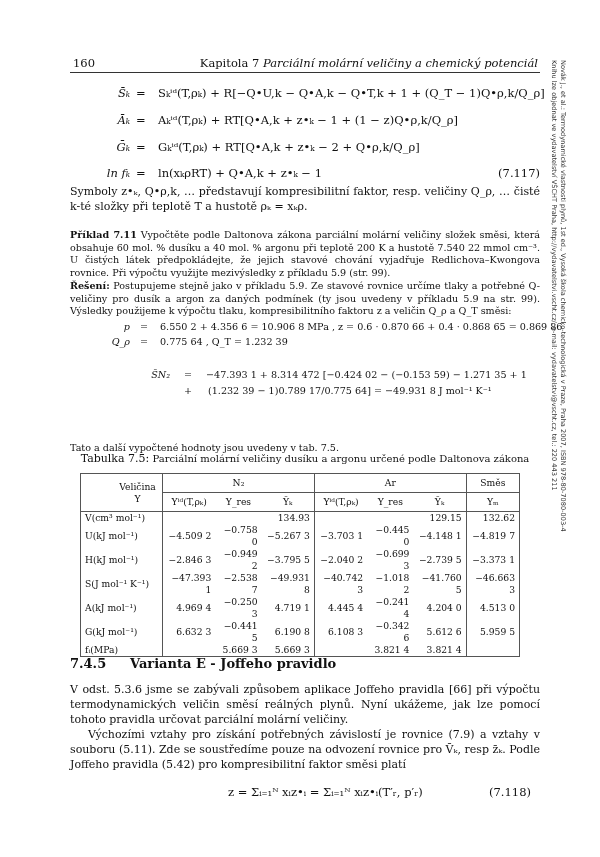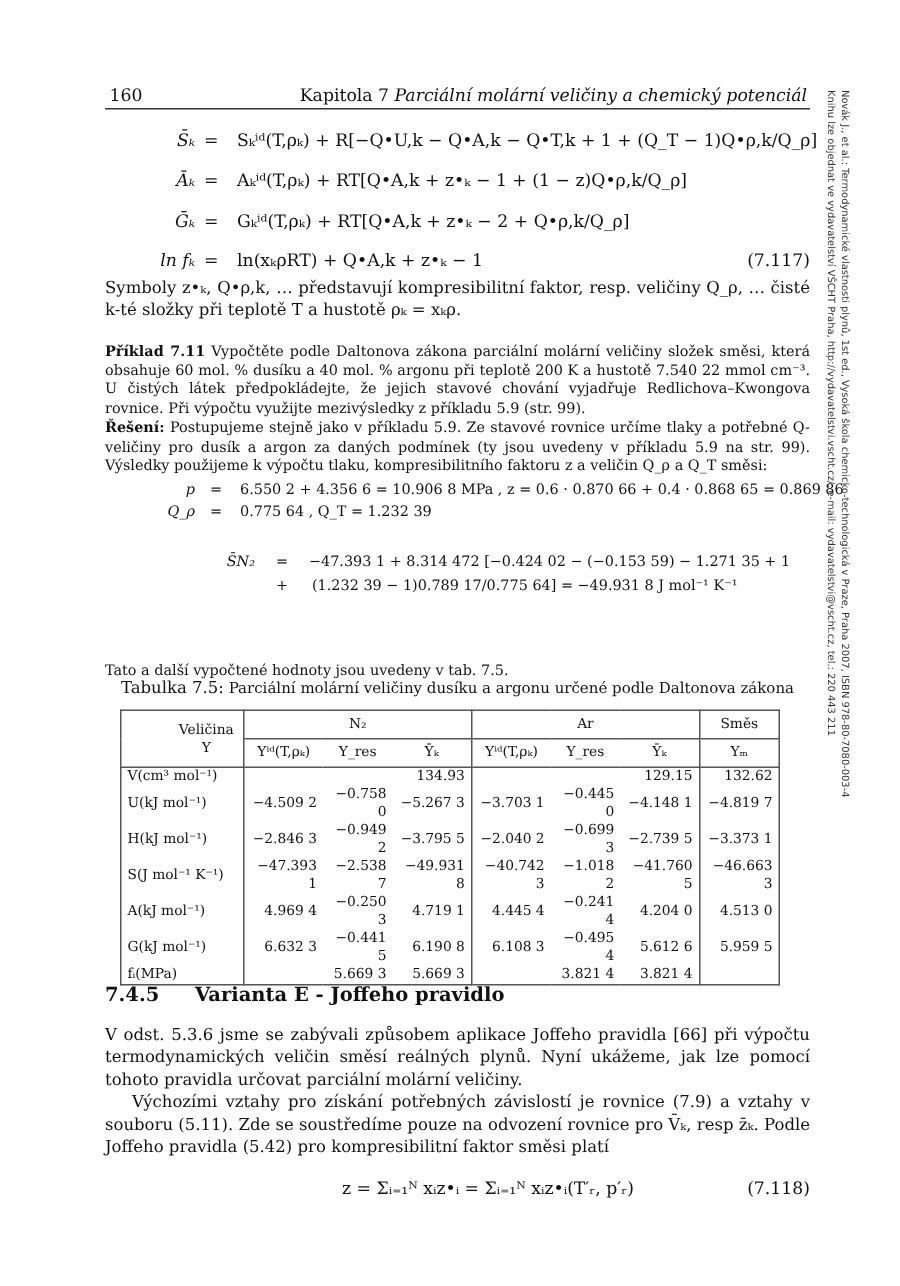--- a/index.html
+++ b/index.html
@@ -176,21 +176,21 @@
       <td class="num">−0.241 4</td>
       <td class="num vr">4.204 0</td>
       <td class="num vr">4.513 0</td>
     </tr>
     <tr>
       <td class="vl vr">G(kJ mol⁻¹)</td>
       <td class="num">6.632 3</td>
       <td class="num">−0.441 5</td>
       <td class="num vr">6.190 8</td>
       <td class="num">6.108 3</td>
-      <td class="num">−0.495 4</td>
+      <td class="num">−0.342 6</td>
       <td class="num vr">5.612 6</td>
       <td class="num vr">5.959 5</td>
     </tr>
     <tr class="bot">
       <td class="vl vr">fᵢ(MPa)</td>
       <td class="num"></td>
       <td class="num">5.669 3</td>
       <td class="num vr">5.669 3</td>
       <td class="num"></td>
       <td class="num">3.821 4</td>
@@ -200,20 +200,20 @@
   </tbody>
     </table>
 
   <div class="h2">
     <span class="n">7.4.5</span><span>Varianta E - Joffeho pravidlo</span>
   </div>
   <div class="txt" style="top:682px;">V odst. 5.3.6 jsme se zabývali způsobem aplikace Joffeho pravidla [66] při výpočtu termodynamických veličin směsí reálných plynů. Nyní ukážeme, jak lze pomocí tohoto pravidla určovat parciální molární veličiny.</div>
   <div class="txt" style="top:727px; text-indent:18px;">Výchozími vztahy pro získání potřebných závislostí je rovnice (7.9) a vztahy v souboru (5.11). Zde se soustředíme pouze na odvození rovnice pro V̄ₖ, resp z̄ₖ. Podle Joffeho pravidla (5.42) pro kompresibilitní faktor směsi platí</div>
 
   <div class="eq" style="left:228px; top:785px;">z = Σᵢ₌₁ᴺ xᵢz•ᵢ = Σᵢ₌₁ᴺ xᵢz•ᵢ(T′ᵣ, p′ᵣ)</div>
-  <div class="eq" style="left:480px; top:785px; width:60px; text-align:right;">(7.118)</div>
+  <div class="eq" style="left:480px; top:785px; width:60px; text-align:center;">(7.118)</div>
 
   <div class="side">
     <div class="line" style="left:20px; top:0;">Novák J., et al.: Termodynamické vlastnosti plynů, 1st ed., Vysoká škola chemicko-technologická v Praze, Praha 2007, ISBN 978-80-7080-003-4</div>
     <div class="line" style="left:11px; top:0;">Knihu lze objednat ve vydavatelství VŠCHT Praha, http://vydavatelstvi.vscht.cz/, e-mail: vydavatelstvi@vscht.cz, tel.: 220 443 211</div>
   </div>
 
 </div>
 
 </body></html>

